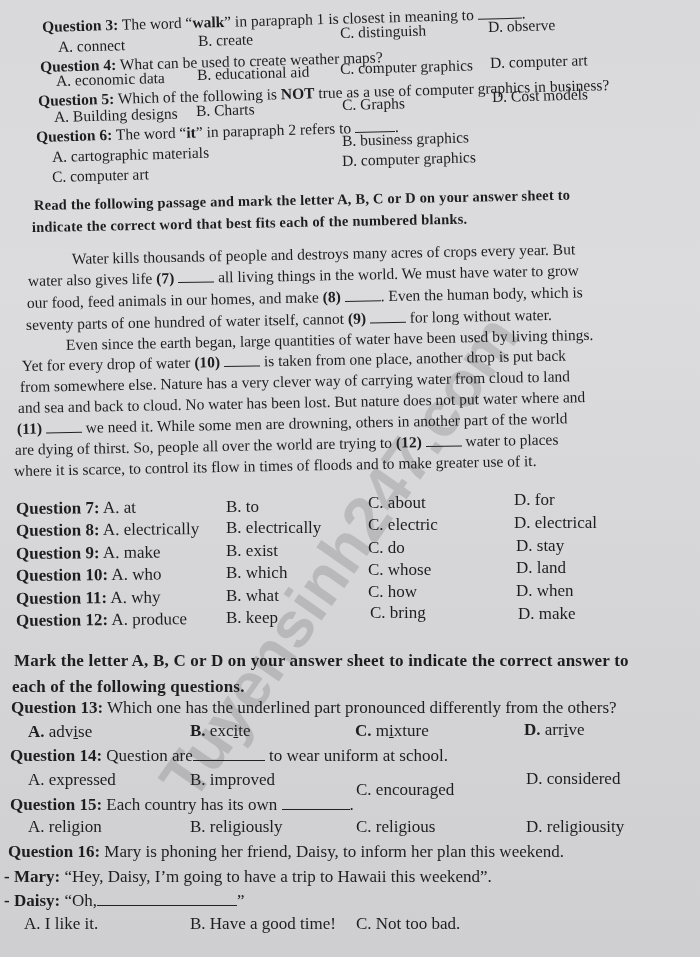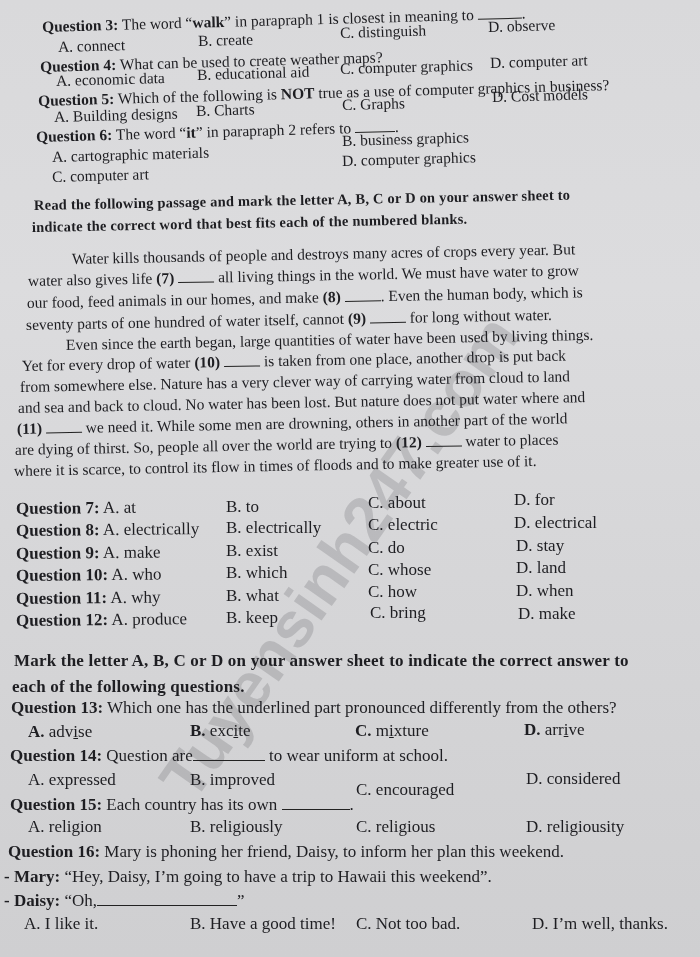--- a/index.html
+++ b/index.html
@@ -219,16 +219,15 @@
     <span class="b">- Mary:</span>
     <span>“Hey, Daisy, I’m going to have a trip to Hawaii this weekend”.</span>
   </div>
   <div class="line big" style="left:4px; top:892px;">
     <span class="b">- Daisy:</span>
     <span>“Oh,</span><span class="blank" style="width:140px;"></span><span>”</span>
   </div>
   <div class="opt big" style="left:24px; top:914px;">A. I like it.</div>
   <div class="opt big" style="left:190px; top:914px;">B. Have a good time!</div>
   <div class="opt big" style="left:356px; top:914px;">C. Not too bad.</div>
-  <div class="opt big" style="left:532px; top:914px;">D. I’m well, thanks.</div>
 
   <div class="watermark" style="left:145px; top:770px;">Tuyensinh247.com</div>
 </div>
 
 </body></html>

